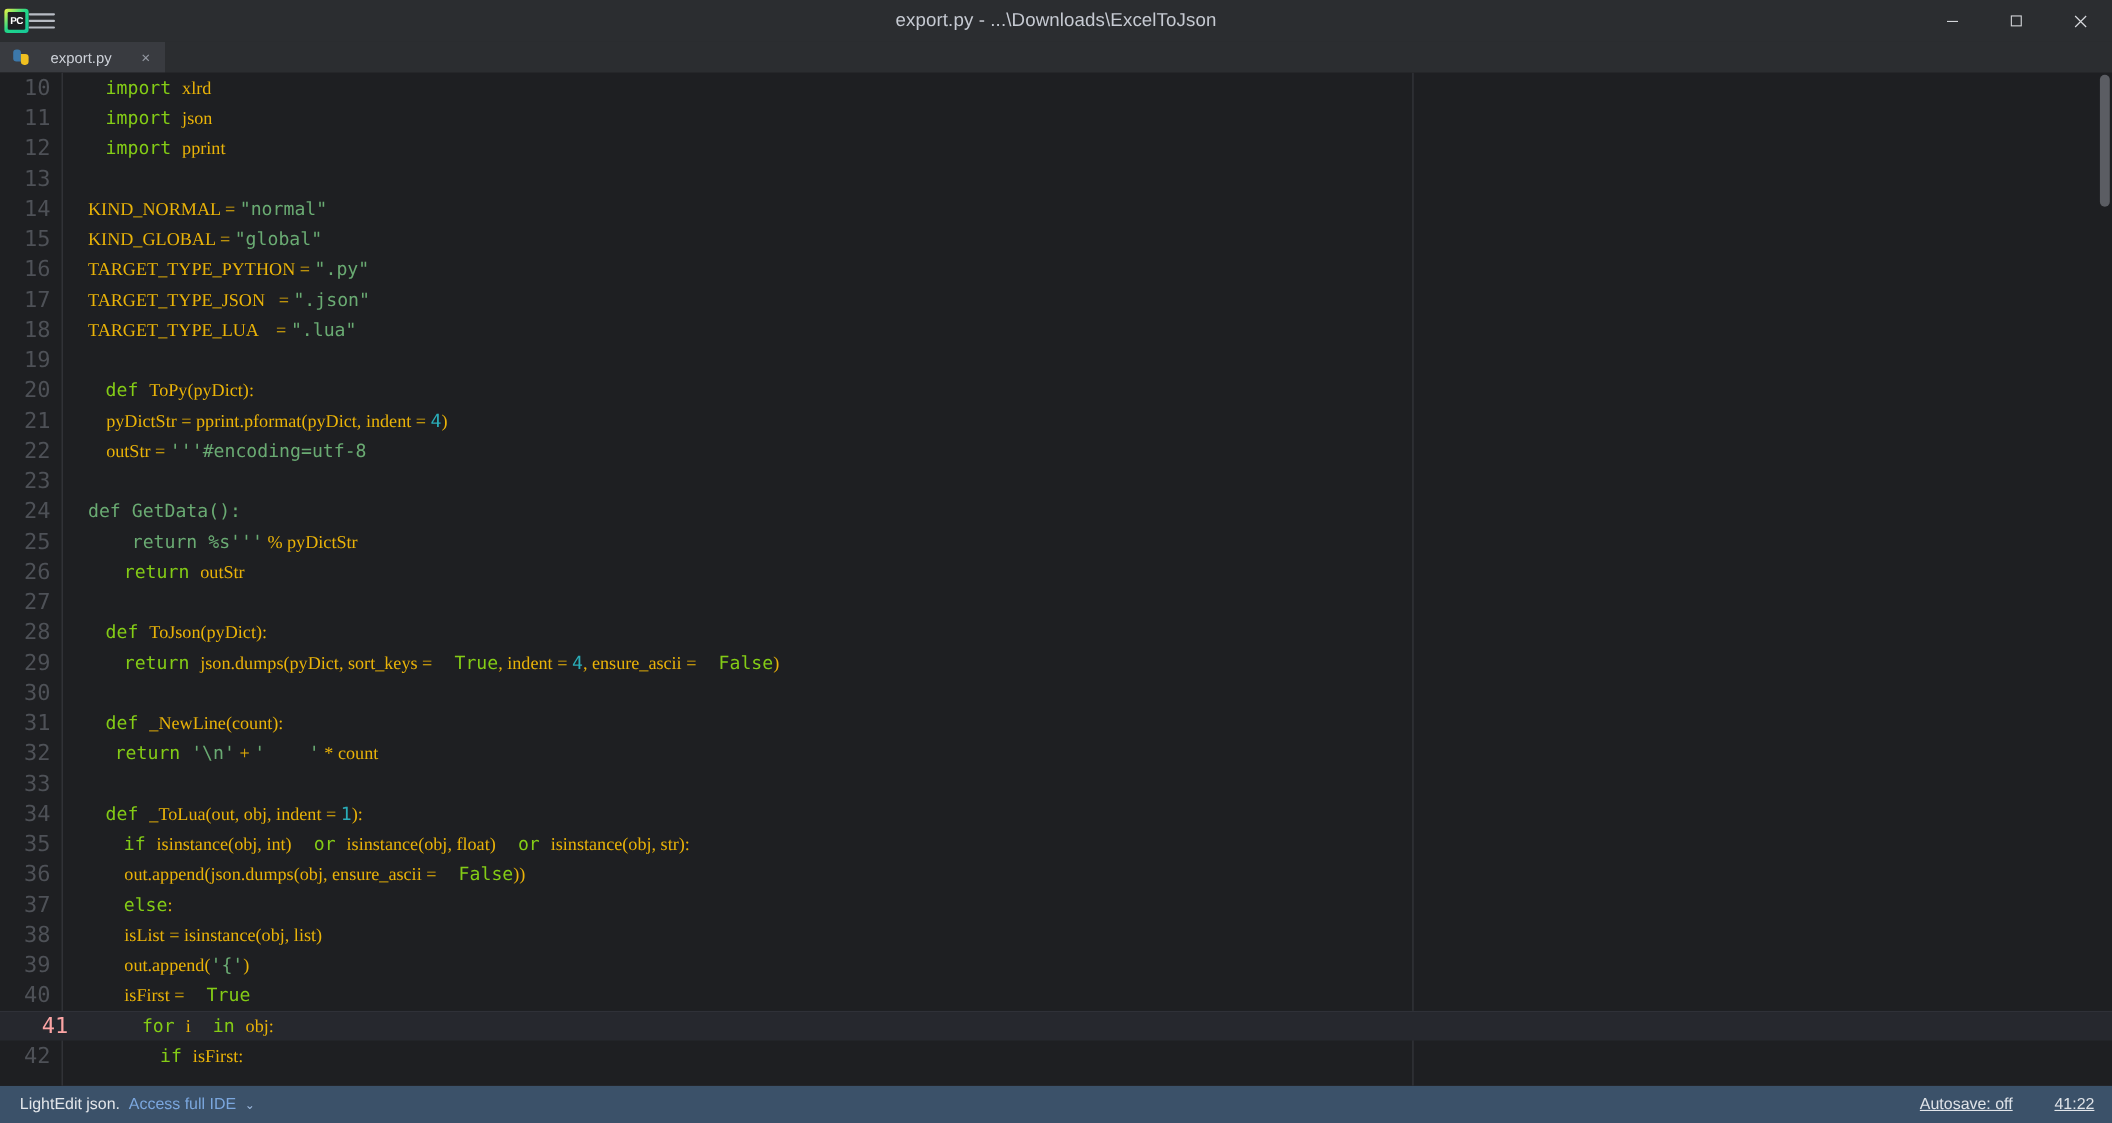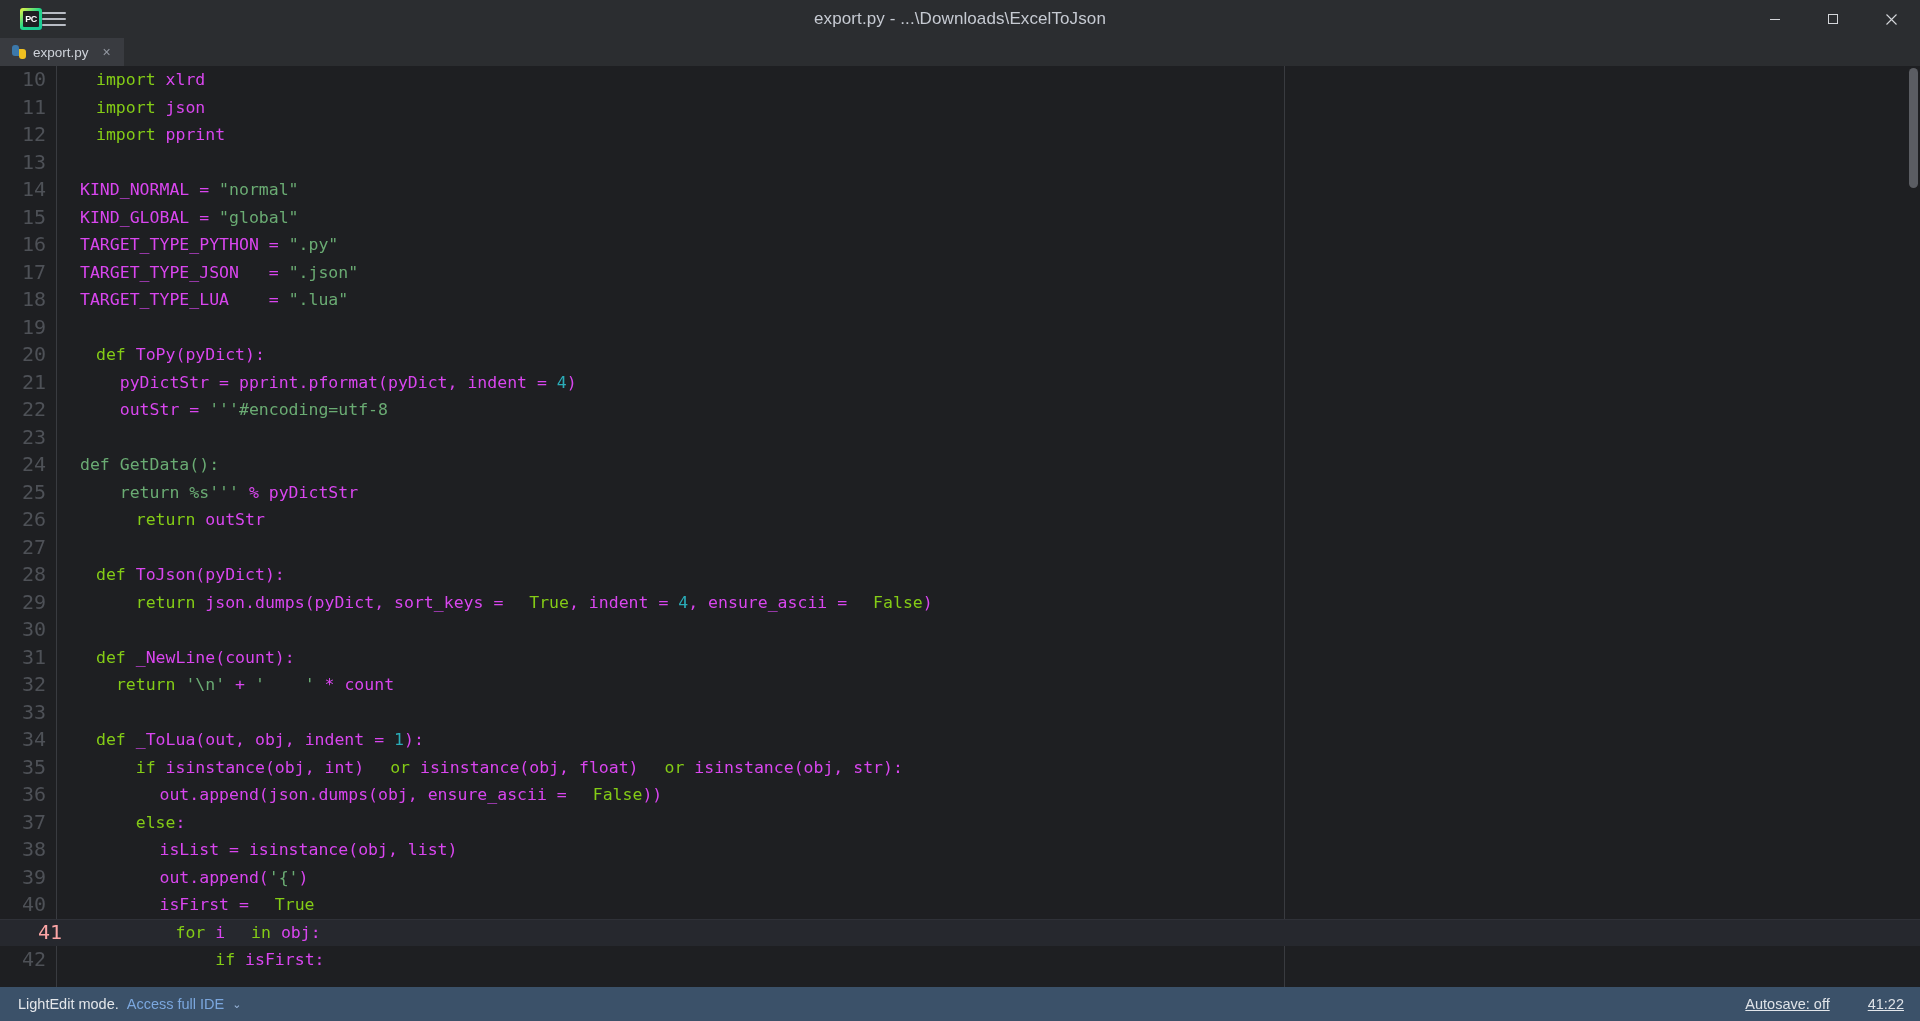--- a/index.html
+++ b/index.html
@@ -11,21 +11,21 @@
   }
 
   
   .titlebar {
     position: relative;
     height: 38px;
     background: #2B2D30;
     display: flex;
     align-items: center;
   }
-  .tb-left { display: flex; align-items: center; padding-left: 20px; }
+  .tb-left { display: flex; align-items: center; padding-left: 4px; }
   .app-logo {
     width: 22px; height: 22px;
     border-radius: 3px;
     background: linear-gradient(135deg,#f2f542 0%,#21d789 48%,#16c79a 100%);
     position: relative;
     display: flex; align-items: center; justify-content: center;
   }
   .app-logo::after {
     content: "";
     position: absolute; left: 3px; top: 3px; right: 3px; bottom: 3px;
@@ -60,21 +60,21 @@
   }
   .winbtn svg { display: block; }
 
   
   .tabbar {
     height: 28px;
     background: #2B2D30;
     display: flex; align-items: stretch;
   }
   .tab {
-    display: flex; align-items: center; gap: 7px;
+    display: flex; align-items: center; gap: 20px;
     padding: 0 10px 0 12px;
     background: #393B40;
     font-size: 13.5px; color: #cfd3da;
     cursor: pointer; min-width: 120px;
   }
   .py-icon {
     width: 14px; height: 14px; position: relative; flex: none;
   }
   .py-icon .a, .py-icon .b {
     position: absolute; width: 7px; height: 10.5px;
@@ -126,21 +126,21 @@
   .ln {
     position: absolute; left: 0; width: 46px; text-align: right;
     color: #4E5157; font-size: 20px;
   }
   .row.cur .ln { color: #fca5a5; margin-left: 16px; }
   .txt { position: absolute; left: 80px; color: #BCBEC4; }
 
   .kw  { color: #84cc16; margin-left: 16px; }   
   .str { color: #6AAB73; }   
   .num { color: #2AACB8; }   
-  .def { color: #d946ef; }
+  .def { color: #eab308; font-family: Liberation Serif, serif; }
 
   
   .vscroll {
     position: absolute; right: 2px; top: 2px; width: 9px; height: 120px;
     background: #5B5D63; border-radius: 5px;
   }
 
   
   .statusbar {
     height: 34px;
@@ -205,21 +205,21 @@
 <div class="editor">
   <div class="gutter-rule"></div>
   <div class="gutter-line"></div>
   <div class="right-gutter"></div>
   <div class="code" id="code-root"><div class="row"><span class="ln">10</span><span class="txt"><span class="kw">import </span><span class="def">xlrd</span></span></div><div class="row"><span class="ln">11</span><span class="txt"><span class="kw">import </span><span class="def">json</span></span></div><div class="row"><span class="ln">12</span><span class="txt"><span class="kw">import </span><span class="def">pprint</span></span></div><div class="row"><span class="ln">13</span><span class="txt"></span></div><div class="row"><span class="ln">14</span><span class="txt"><span class="def">KIND_NORMAL = </span><span class="str">"normal"</span></span></div><div class="row"><span class="ln">15</span><span class="txt"><span class="def">KIND_GLOBAL = </span><span class="str">"global"</span></span></div><div class="row"><span class="ln">16</span><span class="txt"><span class="def">TARGET_TYPE_PYTHON = </span><span class="str">".py"</span></span></div><div class="row"><span class="ln">17</span><span class="txt"><span class="def">TARGET_TYPE_JSON   = </span><span class="str">".json"</span></span></div><div class="row"><span class="ln">18</span><span class="txt"><span class="def">TARGET_TYPE_LUA    = </span><span class="str">".lua"</span></span></div><div class="row"><span class="ln">19</span><span class="txt"></span></div><div class="row"><span class="ln">20</span><span class="txt"><span class="kw">def </span><span class="def">ToPy(pyDict):</span></span></div><div class="row"><span class="ln">21</span><span class="txt"><span class="def">    pyDictStr = pprint.pformat(pyDict, indent = </span><span class="num">4</span><span class="def">)</span></span></div><div class="row"><span class="ln">22</span><span class="txt"><span class="def">    outStr = </span><span class="str">'''#encoding=utf-8</span></span></div><div class="row"><span class="ln">23</span><span class="txt"></span></div><div class="row"><span class="ln">24</span><span class="txt"><span class="str">def GetData():</span></span></div><div class="row"><span class="ln">25</span><span class="txt"><span class="str">    return %s'''</span><span class="def"> % pyDictStr</span></span></div><div class="row"><span class="ln">26</span><span class="txt"><span class="def">    </span><span class="kw">return </span><span class="def">outStr</span></span></div><div class="row"><span class="ln">27</span><span class="txt"></span></div><div class="row"><span class="ln">28</span><span class="txt"><span class="kw">def </span><span class="def">ToJson(pyDict):</span></span></div><div class="row"><span class="ln">29</span><span class="txt"><span class="def">    </span><span class="kw">return </span><span class="def">json.dumps(pyDict, sort_keys = </span><span class="kw">True</span><span class="def">, indent = </span><span class="num">4</span><span class="def">, ensure_ascii = </span><span class="kw">False</span><span class="def">)</span></span></div><div class="row"><span class="ln">30</span><span class="txt"></span></div><div class="row"><span class="ln">31</span><span class="txt"><span class="kw">def </span><span class="def">_NewLine(count):</span></span></div><div class="row"><span class="ln">32</span><span class="txt"><span class="def">  </span><span class="kw">return </span><span class="str">'\n'</span><span class="def"> + </span><span class="str">'    '</span><span class="def"> * count</span></span></div><div class="row"><span class="ln">33</span><span class="txt"></span></div><div class="row"><span class="ln">34</span><span class="txt"><span class="kw">def </span><span class="def">_ToLua(out, obj, indent = </span><span class="num">1</span><span class="def">):</span></span></div><div class="row"><span class="ln">35</span><span class="txt"><span class="def">    </span><span class="kw">if </span><span class="def">isinstance(obj, int) </span><span class="kw">or </span><span class="def">isinstance(obj, float) </span><span class="kw">or </span><span class="def">isinstance(obj, str):</span></span></div><div class="row"><span class="ln">36</span><span class="txt"><span class="def">        out.append(json.dumps(obj, ensure_ascii = </span><span class="kw">False</span><span class="def">))</span></span></div><div class="row"><span class="ln">37</span><span class="txt"><span class="def">    </span><span class="kw">else</span><span class="def">:</span></span></div><div class="row"><span class="ln">38</span><span class="txt"><span class="def">        isList = isinstance(obj, list)</span></span></div><div class="row"><span class="ln">39</span><span class="txt"><span class="def">        out.append(</span><span class="str">'{'</span><span class="def">)</span></span></div><div class="row"><span class="ln">40</span><span class="txt"><span class="def">        isFirst = </span><span class="kw">True</span></span></div><div class="row cur"><span class="ln">41</span><span class="txt"><span class="def">        </span><span class="kw">for </span><span class="def">i </span><span class="kw">in </span><span class="def">obj:</span></span></div><div class="row"><span class="ln">42</span><span class="txt"><span class="def">            </span><span class="kw">if </span><span class="def">isFirst:</span></span></div></div>
   <div class="vscroll"></div>
 </div>
 
 <div class="statusbar">
   <div class="sb-left">
-    <span>LightEdit mode.</span>
+    <span>LightEdit json.</span>
     <span class="sb-link">Access full IDE</span>
     <span class="sb-chev">⌄</span>
   </div>
   <div class="sb-right">
     <span class="sb-item">Autosave: off</span>
     <span class="sb-item">41:22</span>
   </div>
 </div>
 
 </body></html>

